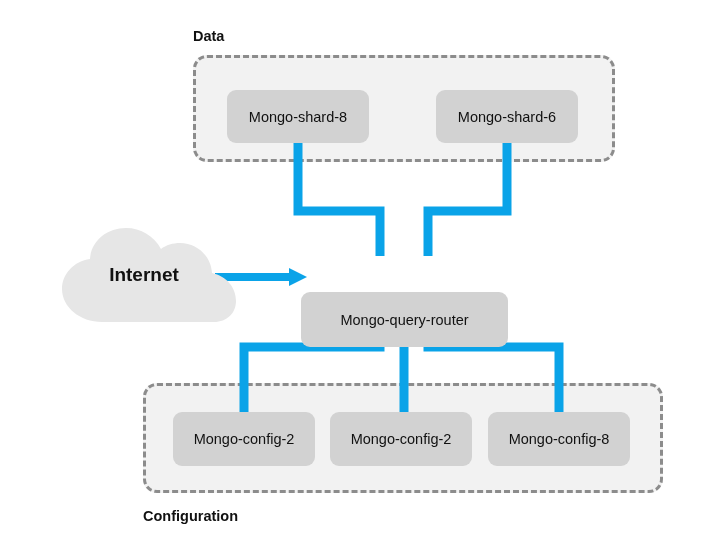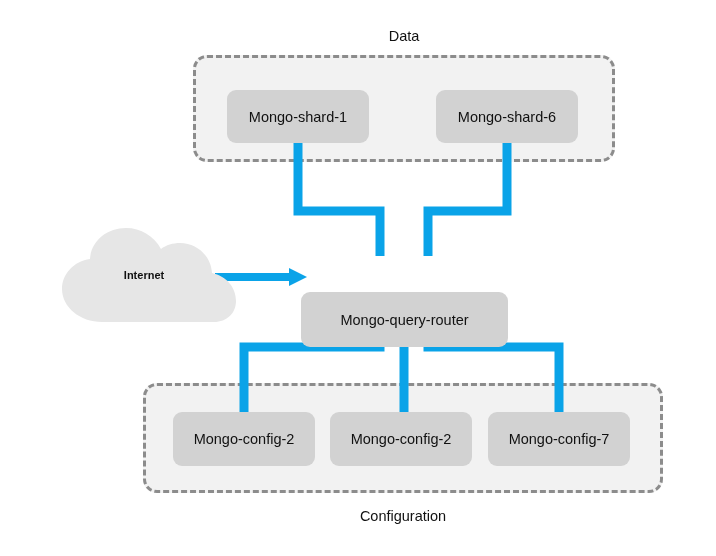--- a/index.html
+++ b/index.html
@@ -30,23 +30,22 @@
     width: 422px; height: 107px;
   }
   #group-config {
     left: 143px;  top: 383px;
     width: 520px; height: 110px;
   }
   
   .group-label {
     position: absolute;
     font-size: 14.5px;
-    font-weight: normal;
+    font-weight: bold;
     color: #111111;
-    text-align: center;
     white-space: nowrap;
   }
   #label-data   { left: 193px; top: 28px;  width: 422px; }
   #label-config { left: 143px; top: 508px; width: 520px; }
 
   
   .node {
     position: absolute;
     box-sizing: border-box;
     background: #d2d2d2;
@@ -74,21 +73,21 @@
     z-index: 3;
   }
   #node-internet svg { display: block; width: 178px; height: 94px; }
   #internet-label {
     position: absolute;
     left: 0; top: 0;
     width: 164px; height: 94px;
     display: flex;
     align-items: center;
     justify-content: center;
-    font-size: 11px;
+    font-size: 19px;
     font-weight: bold;
     color: #111111;
   }
 
   
   #connectors {
     position: absolute;
     left: 0; top: 0;
     width: 716px; height: 556px;
     z-index: 2;
@@ -136,33 +135,33 @@
         C 104 17 111 15 118 15
         C 135 15 149 28 150 45
         C 164 48 174 59 174 73
         C 174 85 165 94 152 94
         Z"></path>
     </svg>
     <div id="internet-label">Internet</div>
   </div>
 
   <div class="node" id="node-shard-1">
-    <span>Mongo-shard-1</span>
+    <span>Mongo-shard-8</span>
   </div>
   <div class="node" id="node-shard-2">
     <span>Mongo-shard-6</span>
   </div>
 
   <div class="node" id="node-router">
     <span>Mongo-query-router</span>
   </div>
 
   <div class="node" id="node-config-1">
     <span>Mongo-config-2</span>
   </div>
   <div class="node" id="node-config-2">
     <span>Mongo-config-2</span>
   </div>
   <div class="node" id="node-config-3">
-    <span>Mongo-config-7</span>
+    <span>Mongo-config-8</span>
   </div>
 
 </div>
 
 </body></html>

